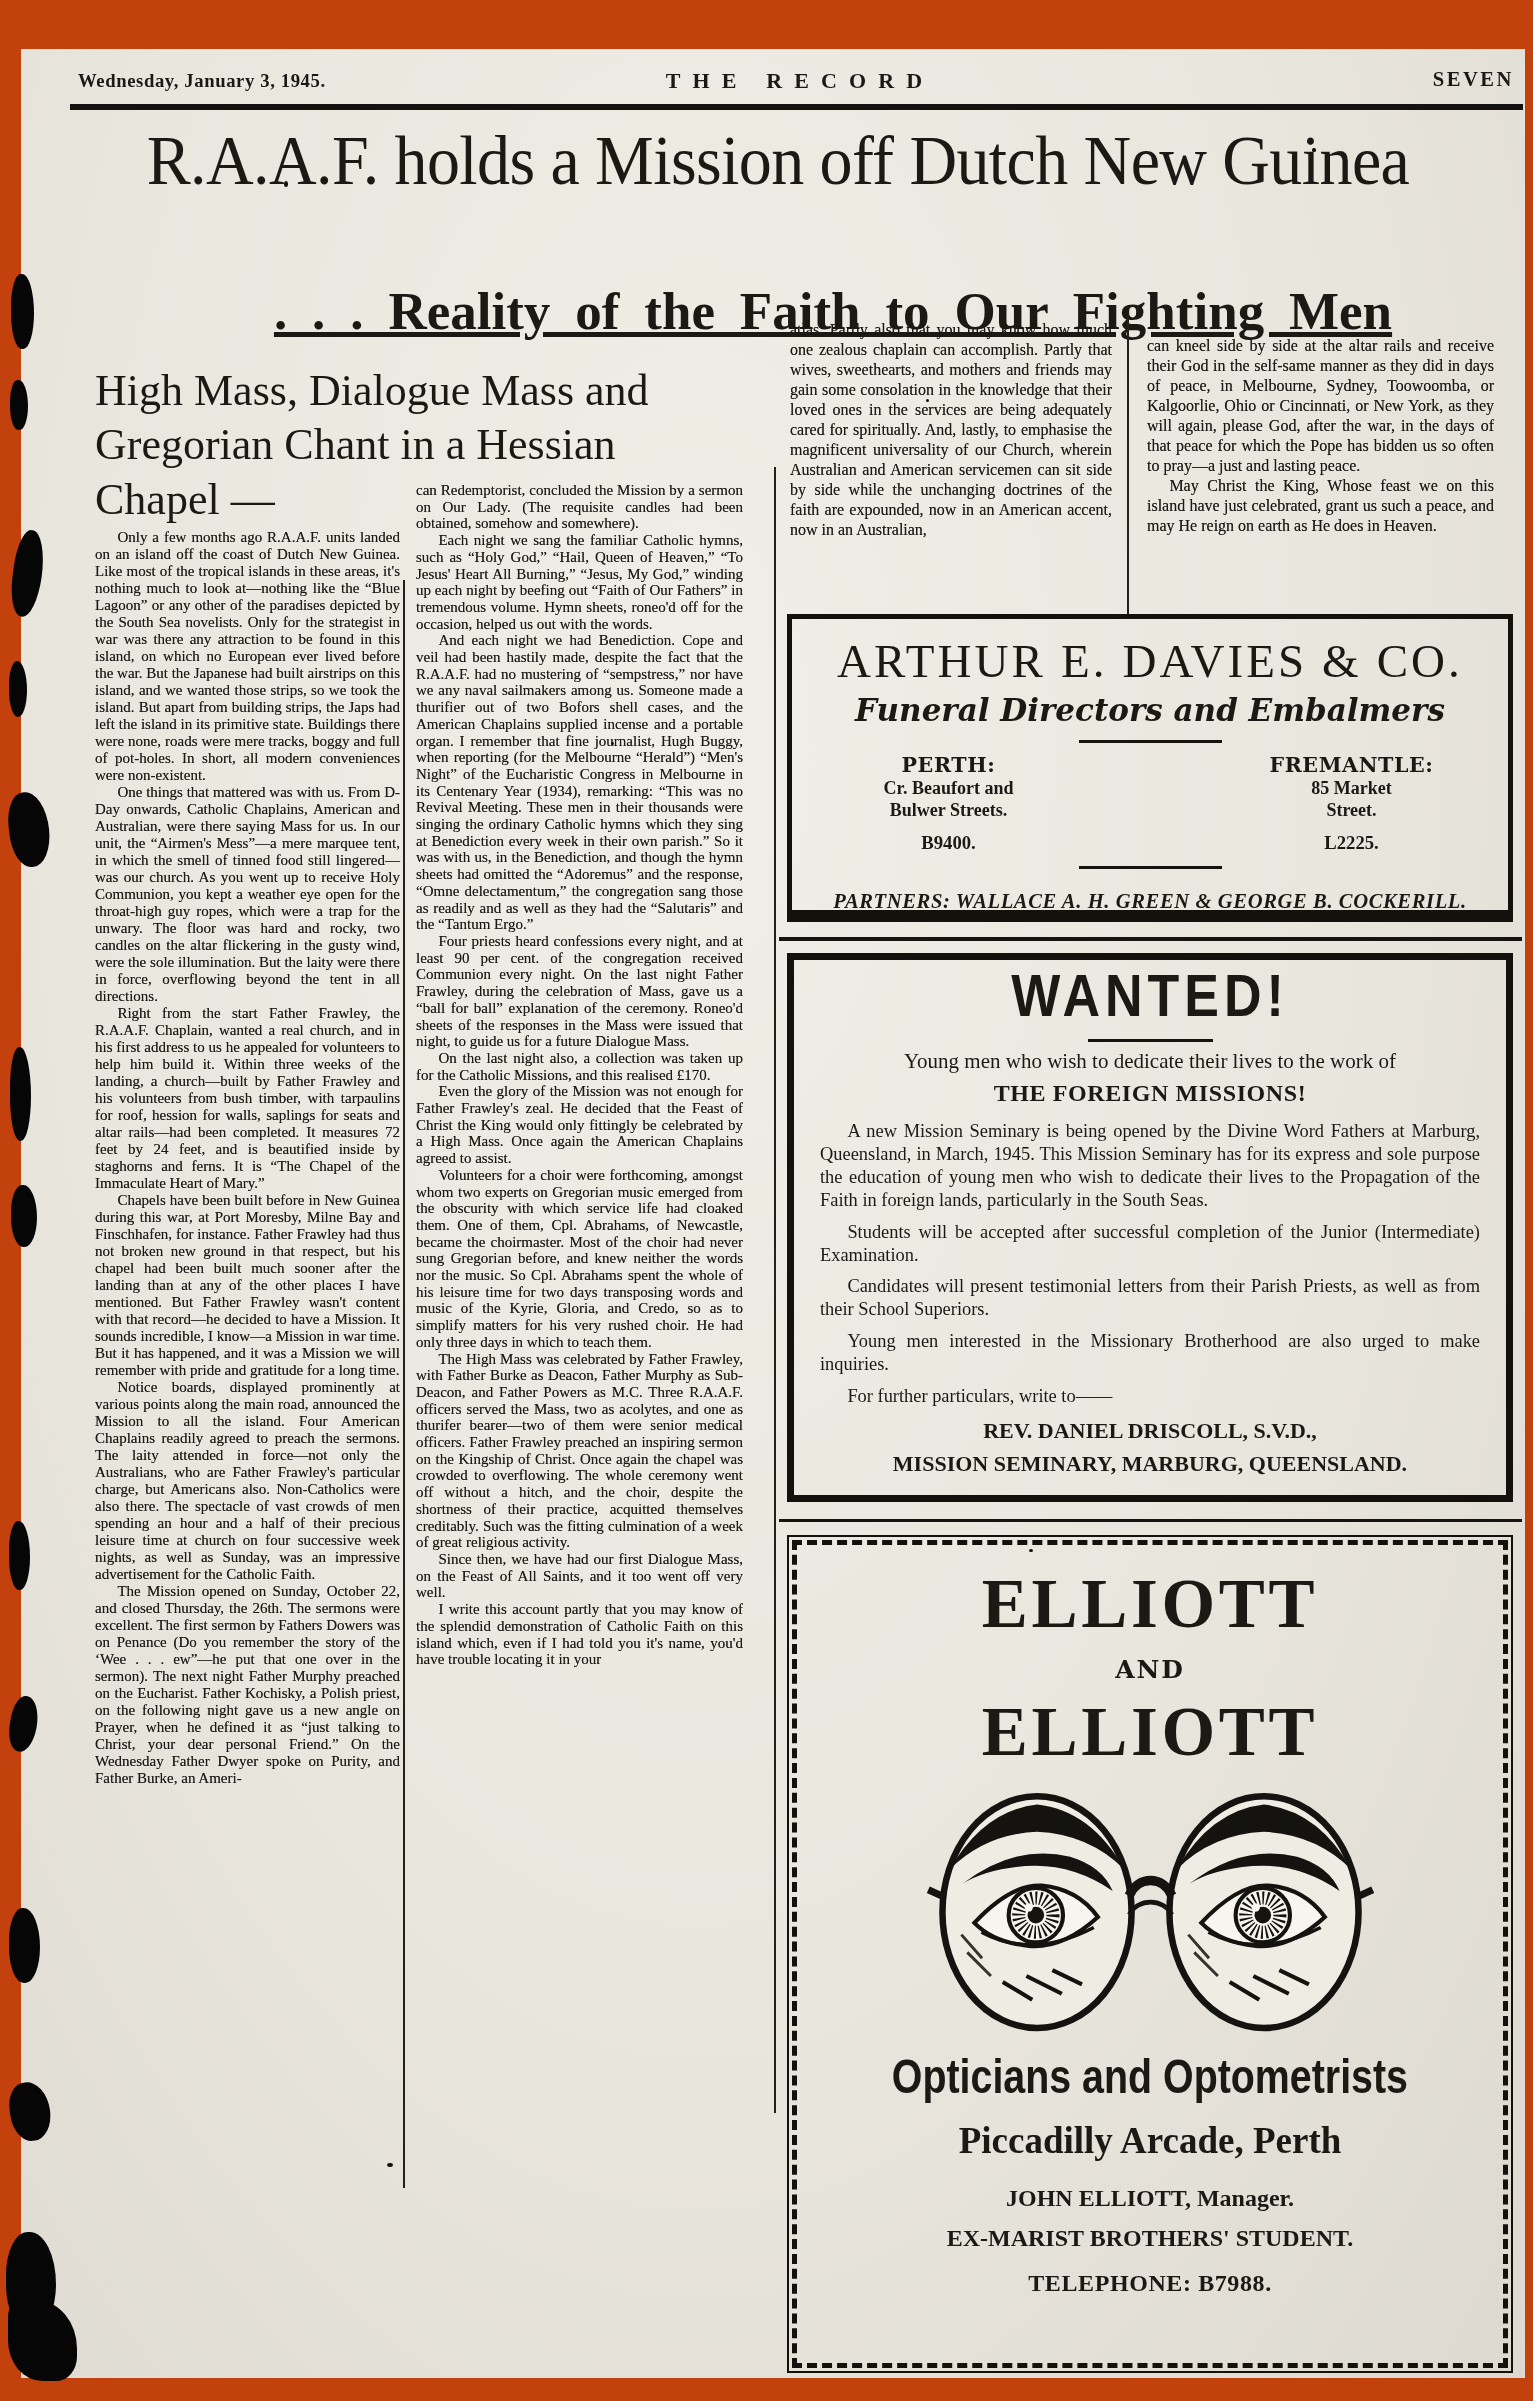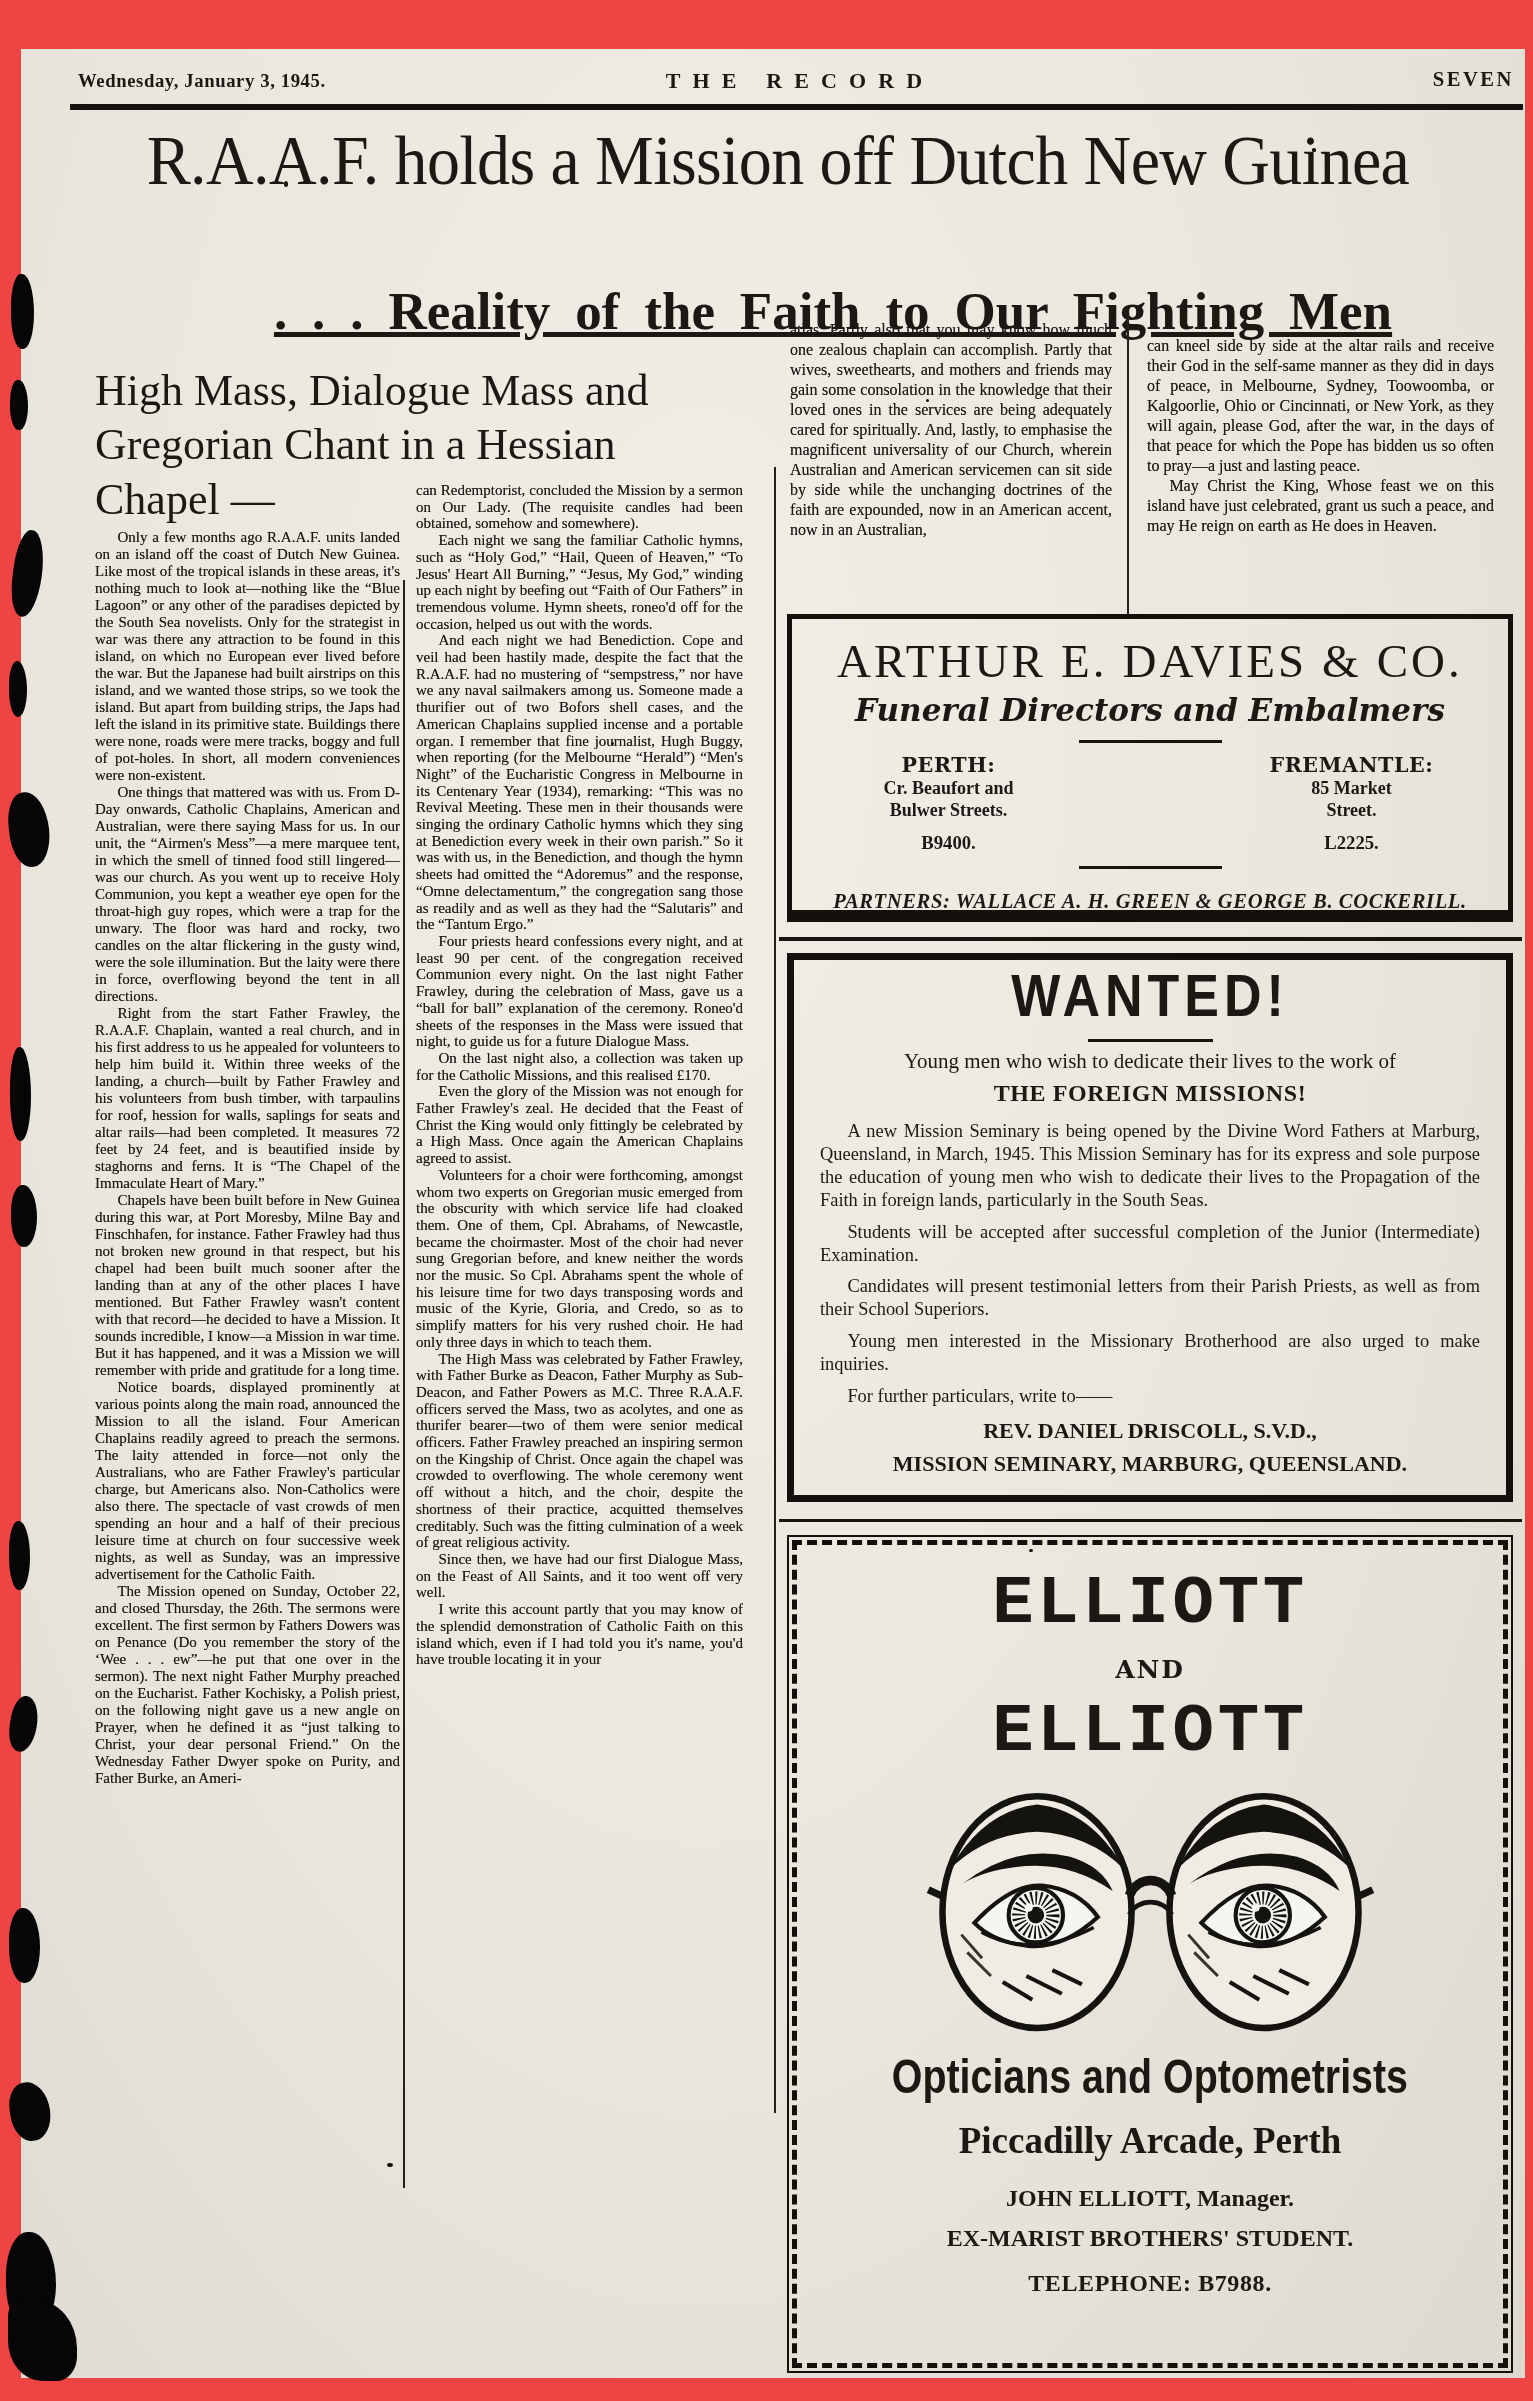--- a/index.html
+++ b/index.html
@@ -1,16 +1,16 @@
 <!DOCTYPE html>
 <html style="font-size:10px"><head>
 <meta charset="utf-8">
 <style>
   html,body{margin:0;padding:0;background:#000;}
-  .page{position:relative;width:1534px;height:2401px;background:#ef4444;overflow:hidden;
+  .page{position:relative;width:1534px;height:2401px;background:#c2410c;overflow:hidden;
         font-family:"Liberation Serif",serif;color:#1c1915;}
   .paper{position:absolute;left:21px;top:49px;width:1504px;height:2329px;
          background:#e9e6de;
          background-image:radial-gradient(ellipse at 45% 30%, #f1eee7 0%, #e9e6de 55%, #ddd9d0 100%);}
   
   .date{position:absolute;left:57px;top:21px;font-size:18.7px;font-weight:700;letter-spacing:0.6px;}
   .mast-title{position:absolute;left:623px;top:18.7px;width:312px;text-align:center;
               font-size:22px;font-weight:700;letter-spacing:0.55em;}
   .pagenum{position:absolute;right:11.2px;top:18.7px;font-size:20.6px;font-weight:700;letter-spacing:0.12em;}
   .mast-rule{position:absolute;left:49px;top:55px;width:1453px;height:5.6px;background:#14120e;}
@@ -57,21 +57,21 @@
   .wanted-rule{width:125px;height:3.1px;background:#17140f;margin:13.7px auto 6.2px auto;}
   .wanted-intro{font-size:21px;margin-top:7.5px;text-align:center;}
   .wanted-emph{font-size:24px;font-weight:700;margin-top:6.2px;text-align:center;letter-spacing:0.6px;}
   .wanted-paras{margin-top:12.5px;}
   .wanted-para{margin:0 0 8.7px 0;font-size:18.4px;line-height:23px;text-align:justify;text-indent:27.4px;}
   .wanted-contact1{font-size:22px;font-weight:700;text-align:center;margin-top:10px;}
   .wanted-contact2{font-size:22px;font-weight:700;text-align:center;margin-top:7.5px;}
   
   .ad-elliott{top:1486px;height:838px;border:2.5px solid #14110c;padding:3.1px;}
   .ell-inner{border:5px dashed #14110c;height:100%;box-sizing:border-box;text-align:center;overflow:hidden;}
-  .ell-name{font-family:Liberation Mono, monospace;font-size:69px;font-weight:700;letter-spacing:3.7px;line-height:1;}
+  .ell-name{font-family:Liberation Serif, serif;font-size:69px;font-weight:700;letter-spacing:3.7px;line-height:1;}
   .ell-name.top{margin-top:25px;}
   .ell-and{font-family:"DejaVu Serif",serif;font-size:25px;font-weight:700;letter-spacing:1.9px;margin:16px 0 13.7px 0;}
   .ell-art{margin:3.7px auto 0 auto;display:block;}
   .ell-tagline{font-family:"Liberation Sans",sans-serif;font-size:41px;font-weight:700;
                margin-top:1.2px;transform:scale(0.96,1.18);white-space:nowrap;}
   .ell-address{font-size:37px;font-weight:700;margin-top:18.7px;}
   .ell-manager{font-size:24px;font-weight:700;margin-top:22.4px;}
   .ell-cred{font-size:24px;font-weight:700;margin-top:13.7px;}
   .ell-phone{font-size:24px;font-weight:700;margin-top:17.5px;letter-spacing:0.6px;}
   

